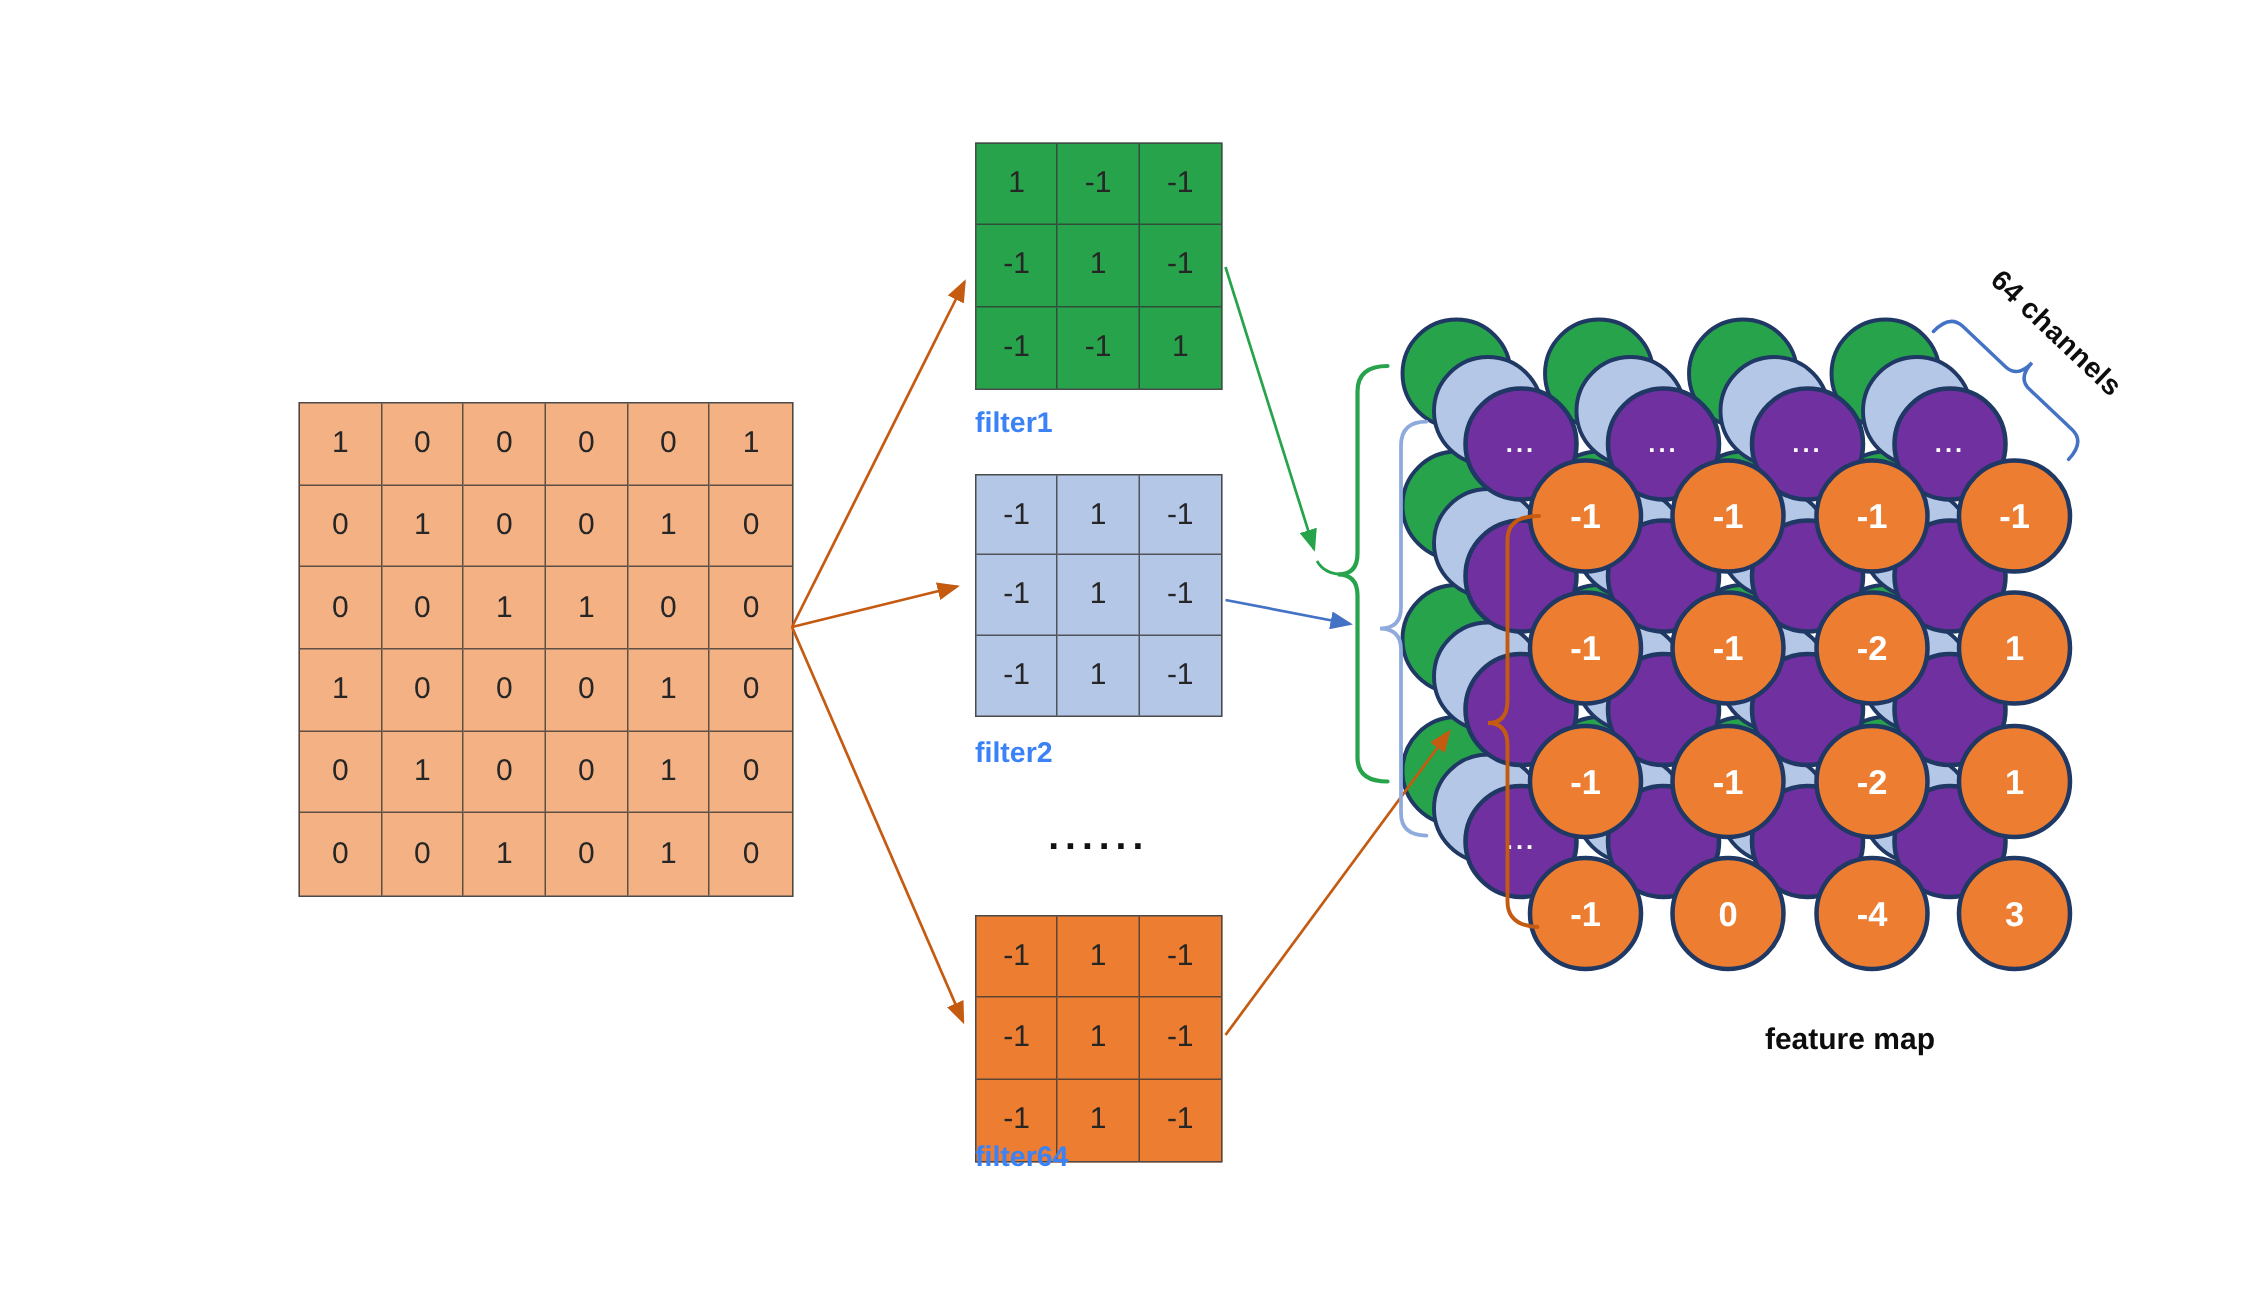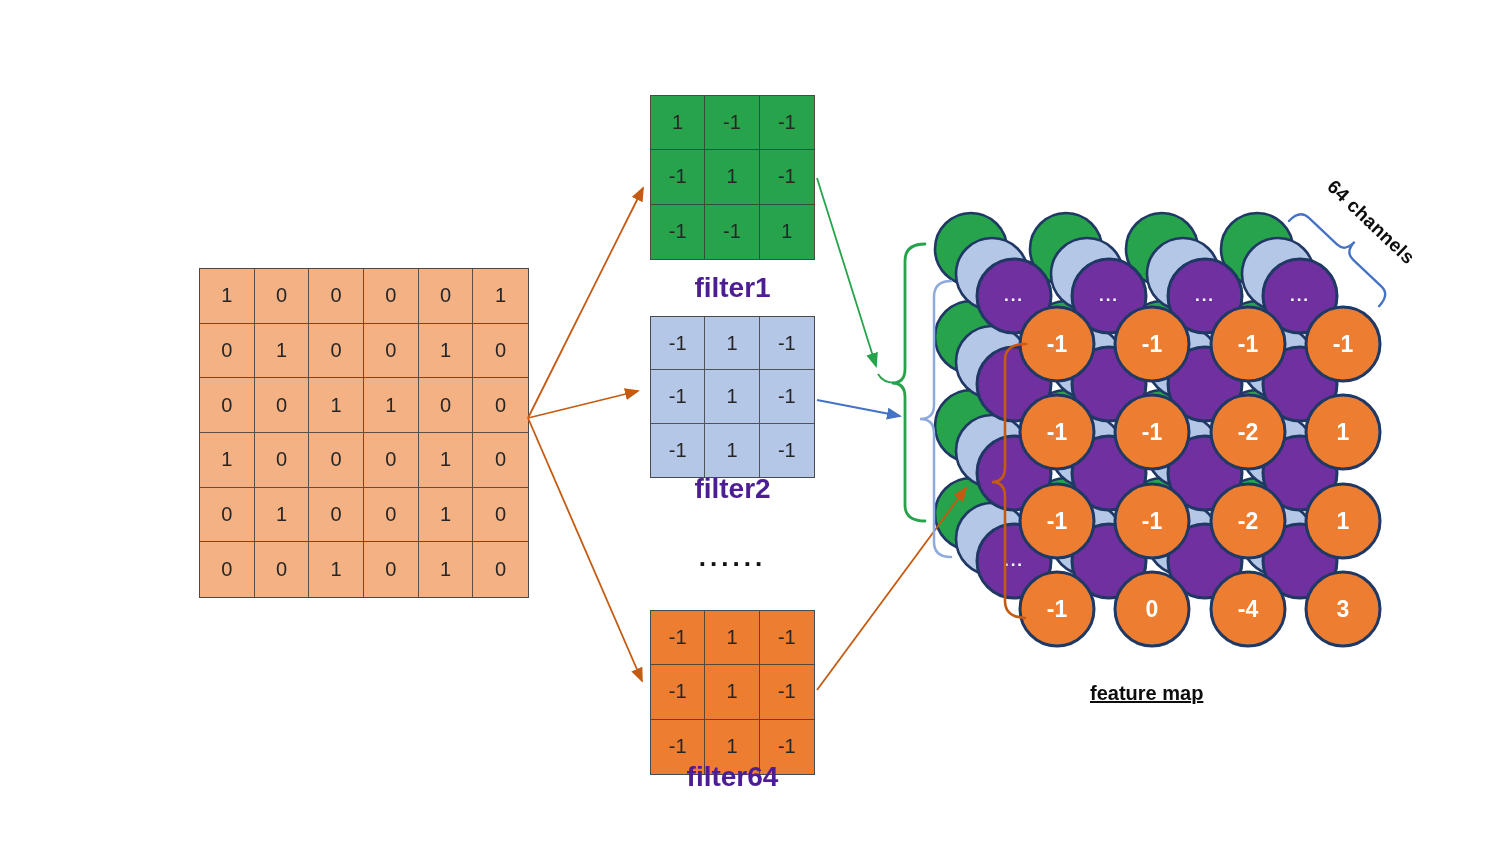--- a/index.html
+++ b/index.html
@@ -13,26 +13,26 @@
           background:#F4B183;border:1.5px solid #4a4a4a;}
   .m-grid .cell:nth-child(6n){border-right:none;}
   .m-grid .cell:nth-child(n+31){border-bottom:none;}
   .f-grid{width:165px;grid-template-columns:repeat(3,1fr);grid-template-rows:repeat(3,1fr);
           border:1.5px solid #4a4a4a;}
   .f-grid .cell:nth-child(3n){border-right:none;}
   .f-grid .cell:nth-child(n+7){border-bottom:none;}
   .f1{left:650px;top:95px;height:165px;background:#26A34B;}
   .f2{left:650px;top:316px;height:162px;background:#B4C7E7;}
   .f64{left:650px;top:610px;height:165px;background:#ED7D31;}
-  .flabel{position:absolute;left:650px;width:165px;text-align:center;
-          font-size:28px;font-weight:bold;color:#4c1d95;}
+  .flabel{position:absolute;left:650px;width:165px;
+          font-size:19px;font-weight:bold;color:#3b82f6;}
   .dots{position:absolute;left:650px;top:542px;width:165px;text-align:center;
         font-size:26px;font-weight:bold;letter-spacing:4px;color:#111;}
-  .fm-label{position:absolute;left:1090px;top:682px;width:200px;text-align:left;
-            font-size:20px;font-weight:bold;color:#0d0d0d;text-decoration:underline;}
+  .fm-label{position:absolute;left:1090px;top:682px;width:200px;text-align:right;
+            font-size:20px;font-weight:bold;color:#0d0d0d;}
   svg{position:absolute;left:0;top:0;}
   .ov{font-size:23px;font-weight:600;fill:#fff;}
   .pd{font-size:17px;font-weight:bold;fill:#fff;letter-spacing:2px;}
   .ch-label{font-size:19px;font-weight:600;fill:#0d0d0d;letter-spacing:.3px;}
 </style>
 </head>
 <body>
 
 <div class="canvas">
 
@@ -92,21 +92,21 @@
     <div class="cell">-1</div>
       <div class="cell">1</div>
       <div class="cell">-1</div>
     <div class="cell">-1</div>
       <div class="cell">1</div>
       <div class="cell">-1</div>
     <div class="cell">-1</div>
       <div class="cell">1</div>
       <div class="cell">-1</div>
   </div>
-  <div class="flabel" style="top:473px">filter2</div>
+  <div class="flabel" style="top:492px">filter2</div>
 
   <div class="dots">......</div>
 
   <div class="grid f-grid f64">
     <div class="cell">-1</div>
       <div class="cell">1</div>
       <div class="cell">-1</div>
     <div class="cell">-1</div>
       <div class="cell">1</div>
       <div class="cell">-1</div>

